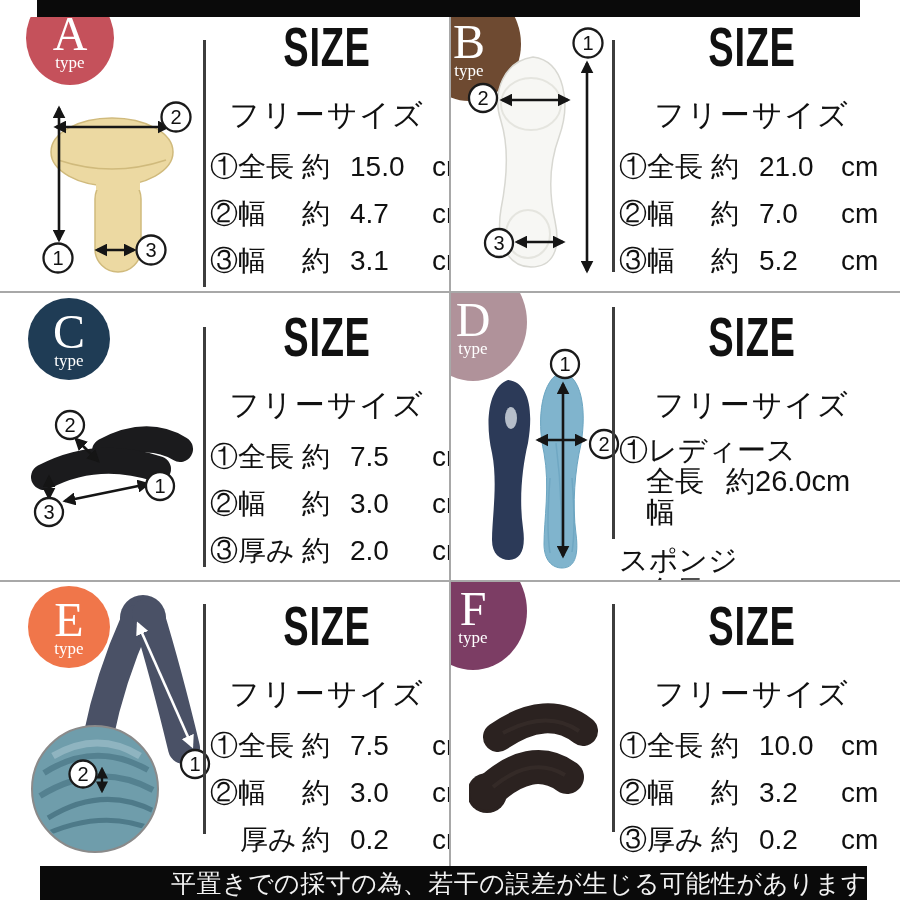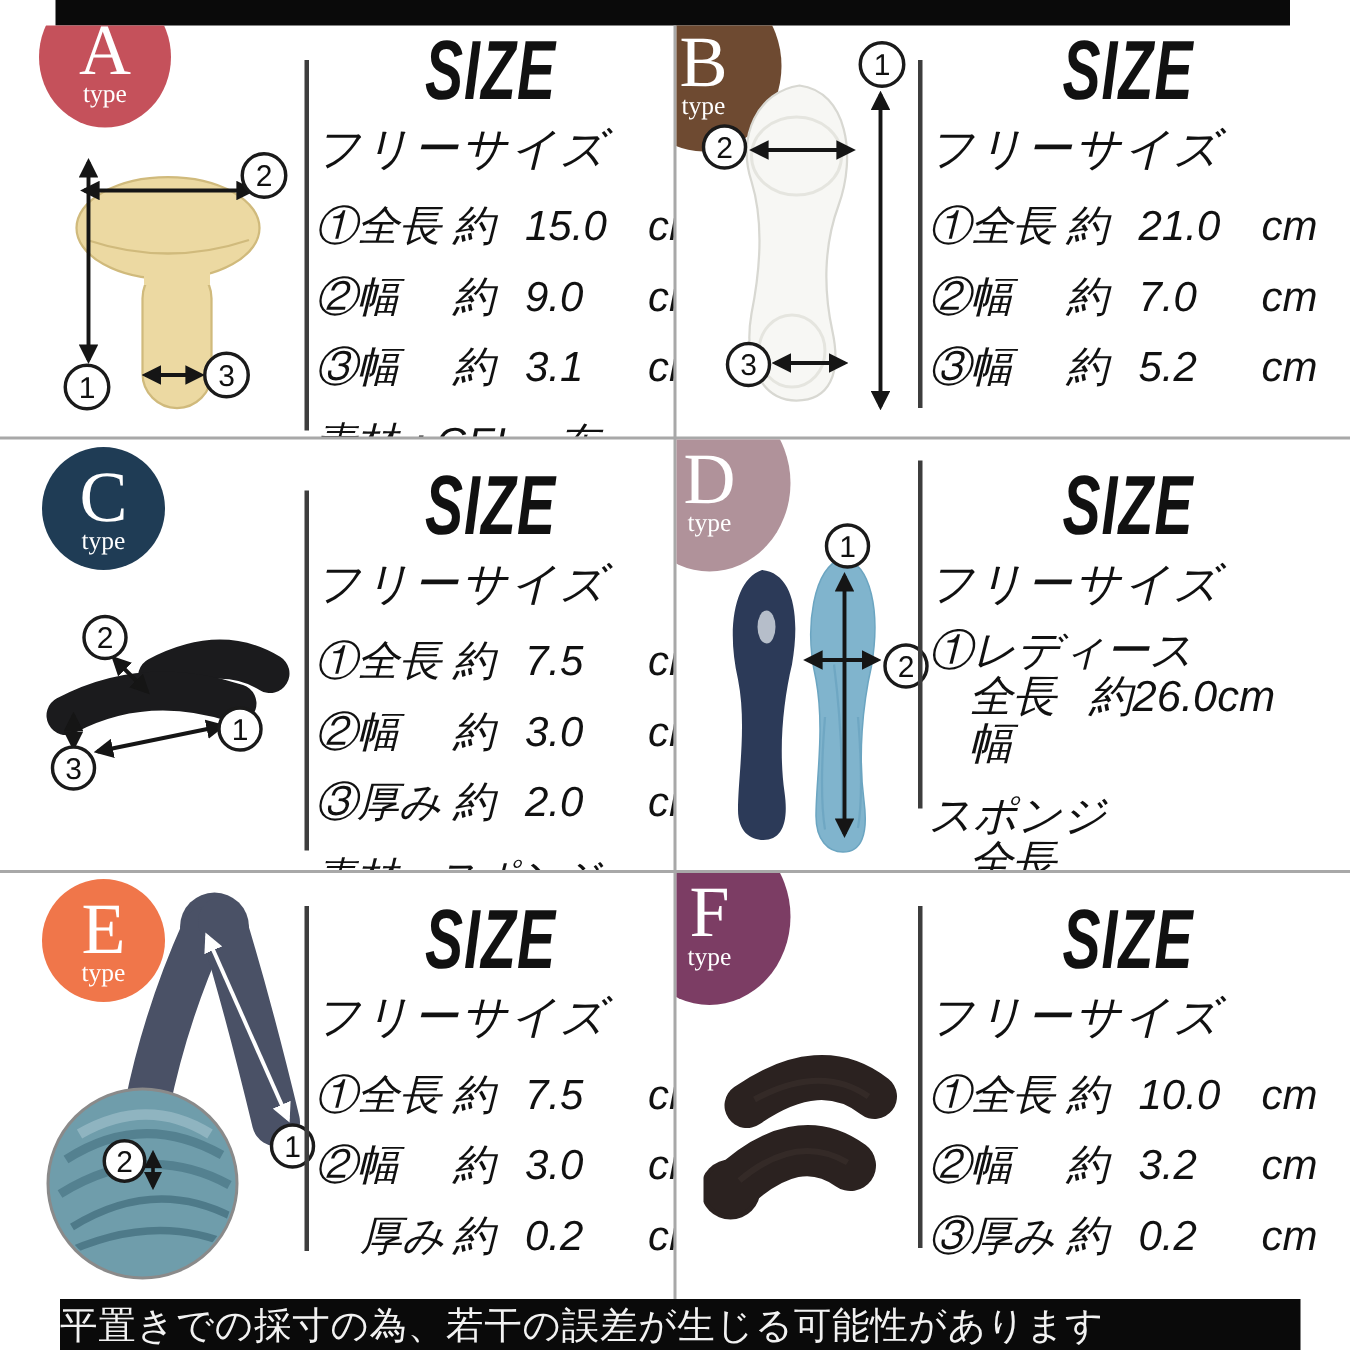--- a/index.html
+++ b/index.html
@@ -1,42 +1,42 @@
 <!DOCTYPE html>
 <html><head>
 <meta charset="utf-8">
 <style>
   html,body{margin:0;padding:0;background:#fff;}
   .canvas{position:relative;width:900px;height:900px;background:#fff;overflow:hidden;
           font-family:"Liberation Sans",sans-serif;color:#111;}
   .bar{position:absolute;background:#0a0a0a;}
   .top-bar{left:37px;top:0;width:823px;height:17px;}
-  .bottom-bar{left:40px;top:866px;width:827px;height:34px;display:flex;align-items:center;justify-content:flex-start;}
+  .bottom-bar{left:40px;top:866px;width:827px;height:34px;display:flex;align-items:center;justify-content:flex-end;}
   .bottom-bar span{color:#f2f2f2;font-size:25px;letter-spacing:.5px;white-space:nowrap;}
   .gridline{position:absolute;background:#a8a8a8;}
   .vline{left:449px;top:17px;width:2px;height:849px;}
   .hline1{left:0;top:291px;width:900px;height:2px;}
   .hline2{left:0;top:580px;width:900px;height:2px;}
   .panel{position:absolute;overflow:hidden;}
   .panel.pa{left:0;top:17px;width:449px;height:274px;}
   .panel.pb{left:451px;top:17px;width:449px;height:274px;}
   .panel.pc{left:0;top:293px;width:449px;height:287px;}
   .panel.pd{left:451px;top:293px;width:449px;height:287px;}
   .panel.pe{left:0;top:582px;width:449px;height:284px;}
   .panel.pf{left:451px;top:582px;width:449px;height:284px;}
   .badge{position:absolute;border-radius:50%;color:#fff;display:flex;flex-direction:column;
          align-items:center;justify-content:center;text-align:center;}
   .badge .letter{font-family:"Liberation Serif",serif;font-size:48px;line-height:.95;}
   .badge .btype{font-family:"Liberation Serif",serif;font-size:17px;line-height:1;margin-top:-2px;}
   .divider{position:absolute;width:3px;background:#3d3d3d;}
   .product{position:absolute;}
-  .specs{position:absolute;font-style:italic;}
+  .specs{position:absolute;}
   .size-h{margin:0;font-size:56px;font-weight:700;text-align:center;line-height:1.0;
           transform:scaleX(.68);transform-origin:50% 0;letter-spacing:1px;}
-  .free{font-size:30px;letter-spacing:2px;margin-top:4px;white-space:nowrap;}
+  .free{font-size:30px;text-align:center;letter-spacing:2px;margin-top:20px;white-space:nowrap;}
   .rows{margin-top:16px;}
   .row{display:grid;grid-template-columns:92px 48px 72px 1fr;align-items:baseline;
        font-size:28px;line-height:30px;margin-bottom:17px;white-space:nowrap;}
   .row .val{text-align:left;}
   .row .unit{padding-left:10px;}
   .row.indent .lbl{padding-left:30px;}
   .material{font-size:27px;margin-top:12px;white-space:nowrap;}
   .d-groups{margin-top:8px;}
   .d-group{margin-bottom:16px;}
   .d-title{font-size:29px;line-height:32px;white-space:nowrap;}
@@ -98,21 +98,21 @@
       <div class="rows">
         <div class="row">
           <span class="lbl">①全長</span>
           <span>約</span>
           <span class="val">15.0</span>
           <span class="unit">cm</span>
         </div>
         <div class="row">
           <span class="lbl">②幅</span>
           <span>約</span>
-          <span class="val">9.0</span>
+          <span class="val">4.7</span>
           <span class="unit">cm</span>
         </div>
         <div class="row">
           <span class="lbl">③幅</span>
           <span>約</span>
           <span class="val">3.1</span>
           <span class="unit">cm</span>
         </div>
       </div>
       <div class="material">素材：GEL・布</div>

